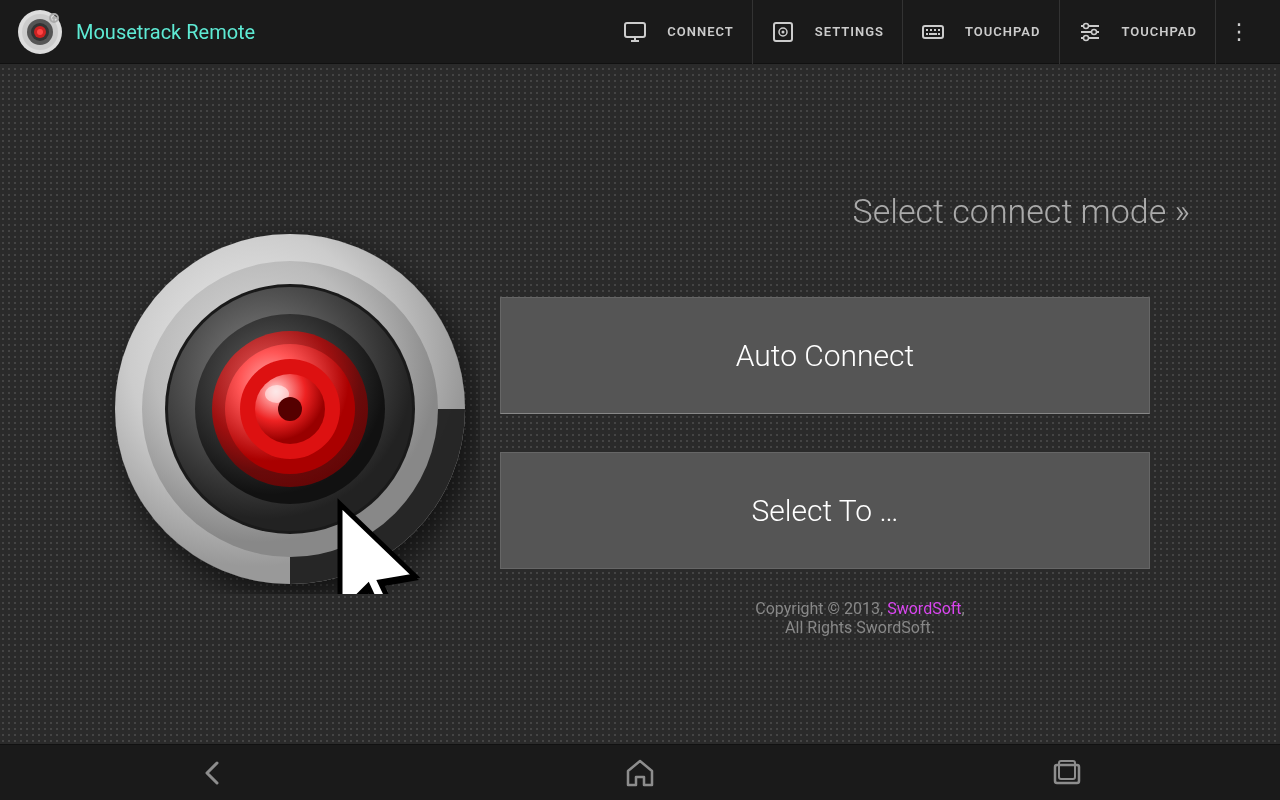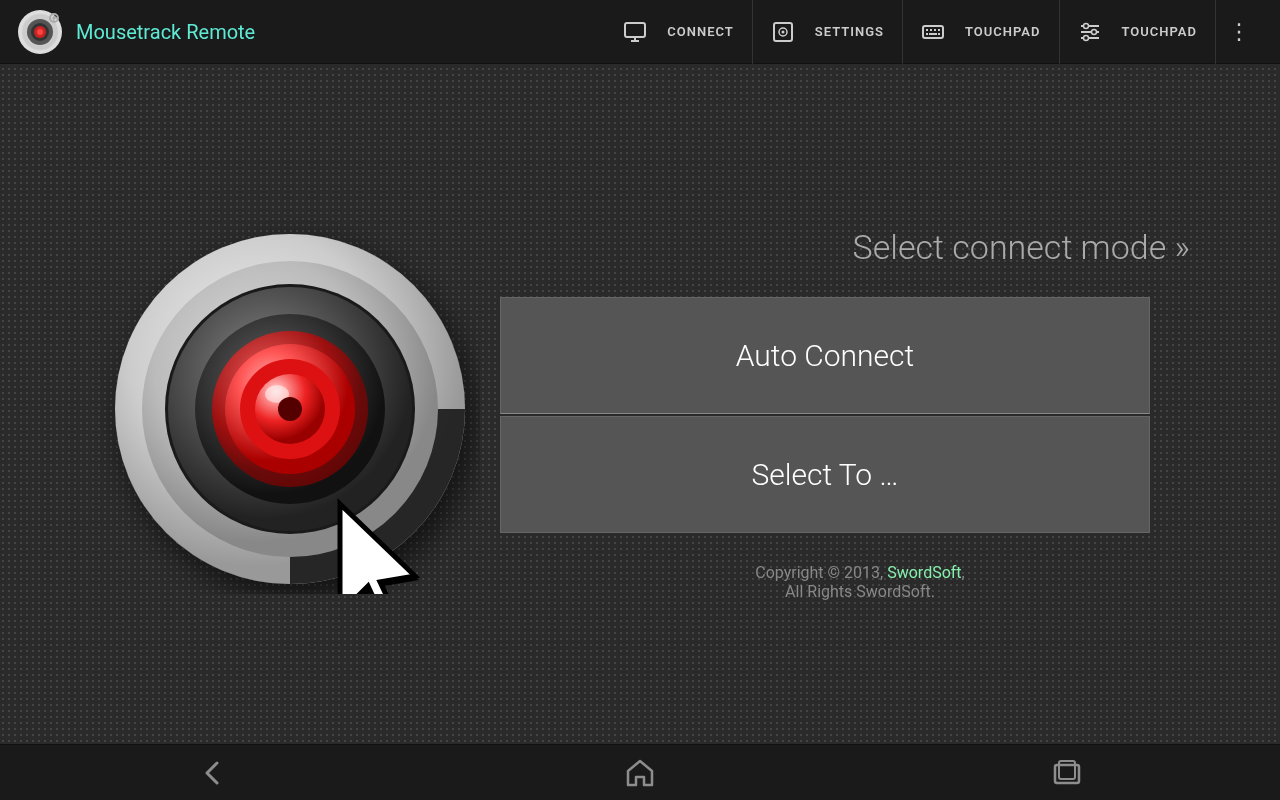--- a/index.html
+++ b/index.html
@@ -139,35 +139,36 @@
     .connect-btn {
       background-color: #555555;
       color: #ffffff;
       font-size: 30px;
       font-weight: 300;
       text-align: center;
       padding: 40px 3px;
       cursor: pointer;
       border: 1px solid #666;
       transition: background 0.2s;
+      margin-top: 36px;
     }
 
     .connect-btn:first-child {
       border-bottom: 1px solid #888;
     }
 
     .copyright {
       color: #888888;
       font-size: 16px;
       text-align: center;
       margin-top: 30px;
     }
 
     .copyright a {
-      color: #86efac;
+      color: #d946ef;
       text-decoration: none;
     }
 
     
     .bottom-bar {
       position: absolute;
       bottom: 0;
       left: 0;
       right: 0;
       height: 56px;

